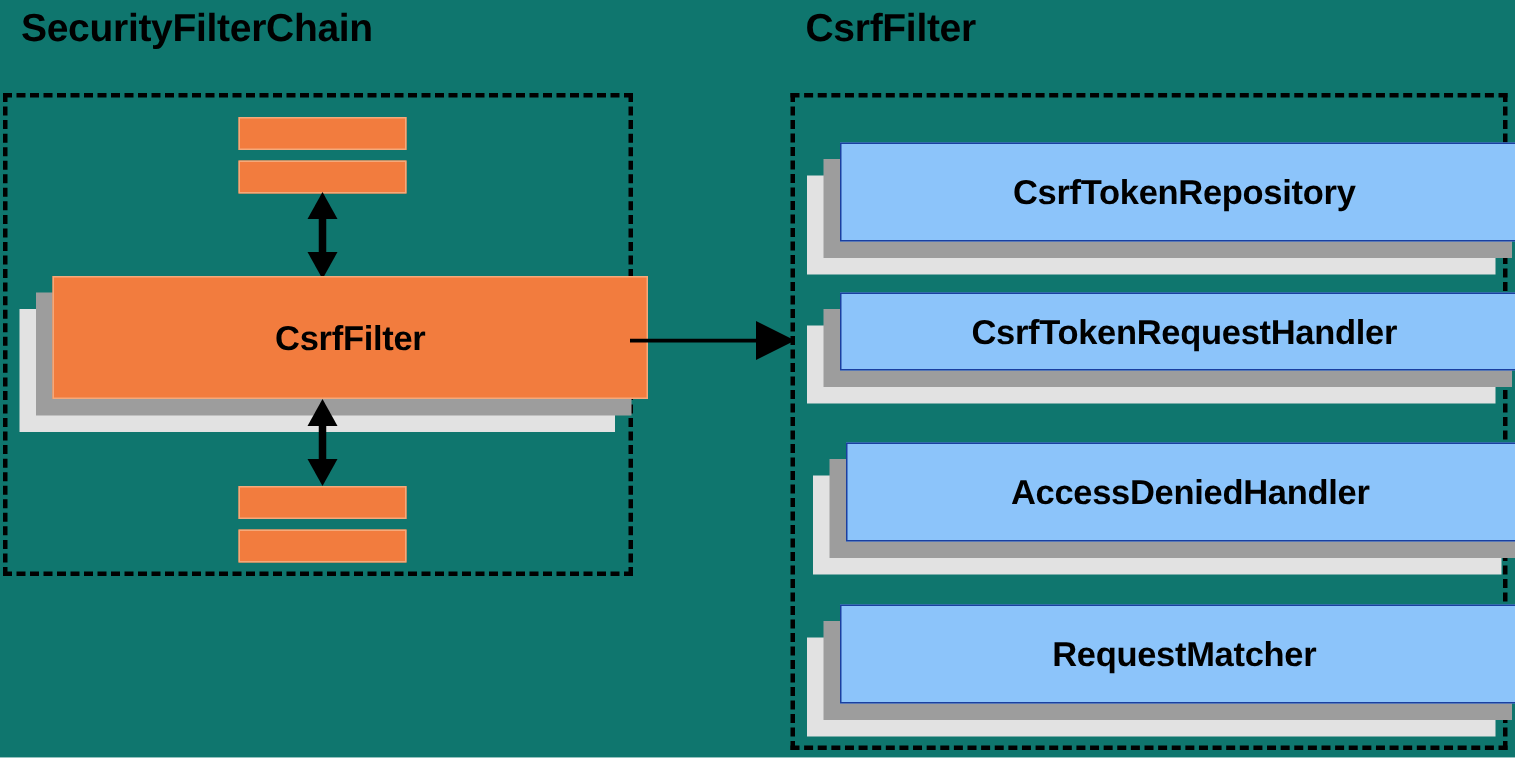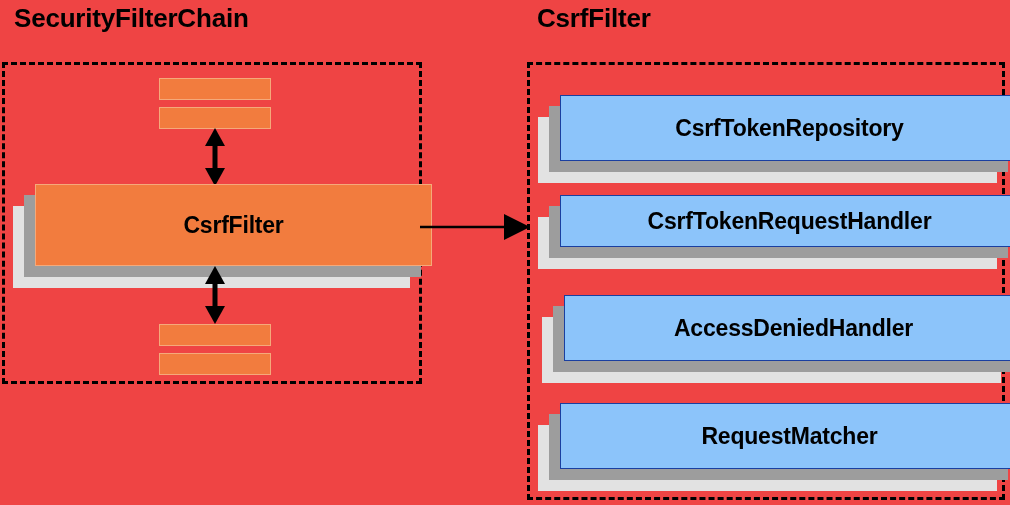--- a/index.html
+++ b/index.html
@@ -8,21 +8,21 @@
     background: #ffffff;
   }
   body {
     font-family: "Liberation Sans", sans-serif;
     -webkit-font-smoothing: antialiased;
   }
   #canvas {
     position: relative;
     width: 1010px;
     height: 505px;
-    background: #ef4444;
+    background: #0f766e;
     overflow: hidden;
   }
 
   
   .panel-title {
     position: absolute;
     font-size: 26px;
     font-weight: bold;
     color: #000000;
     letter-spacing: -0.2px;

